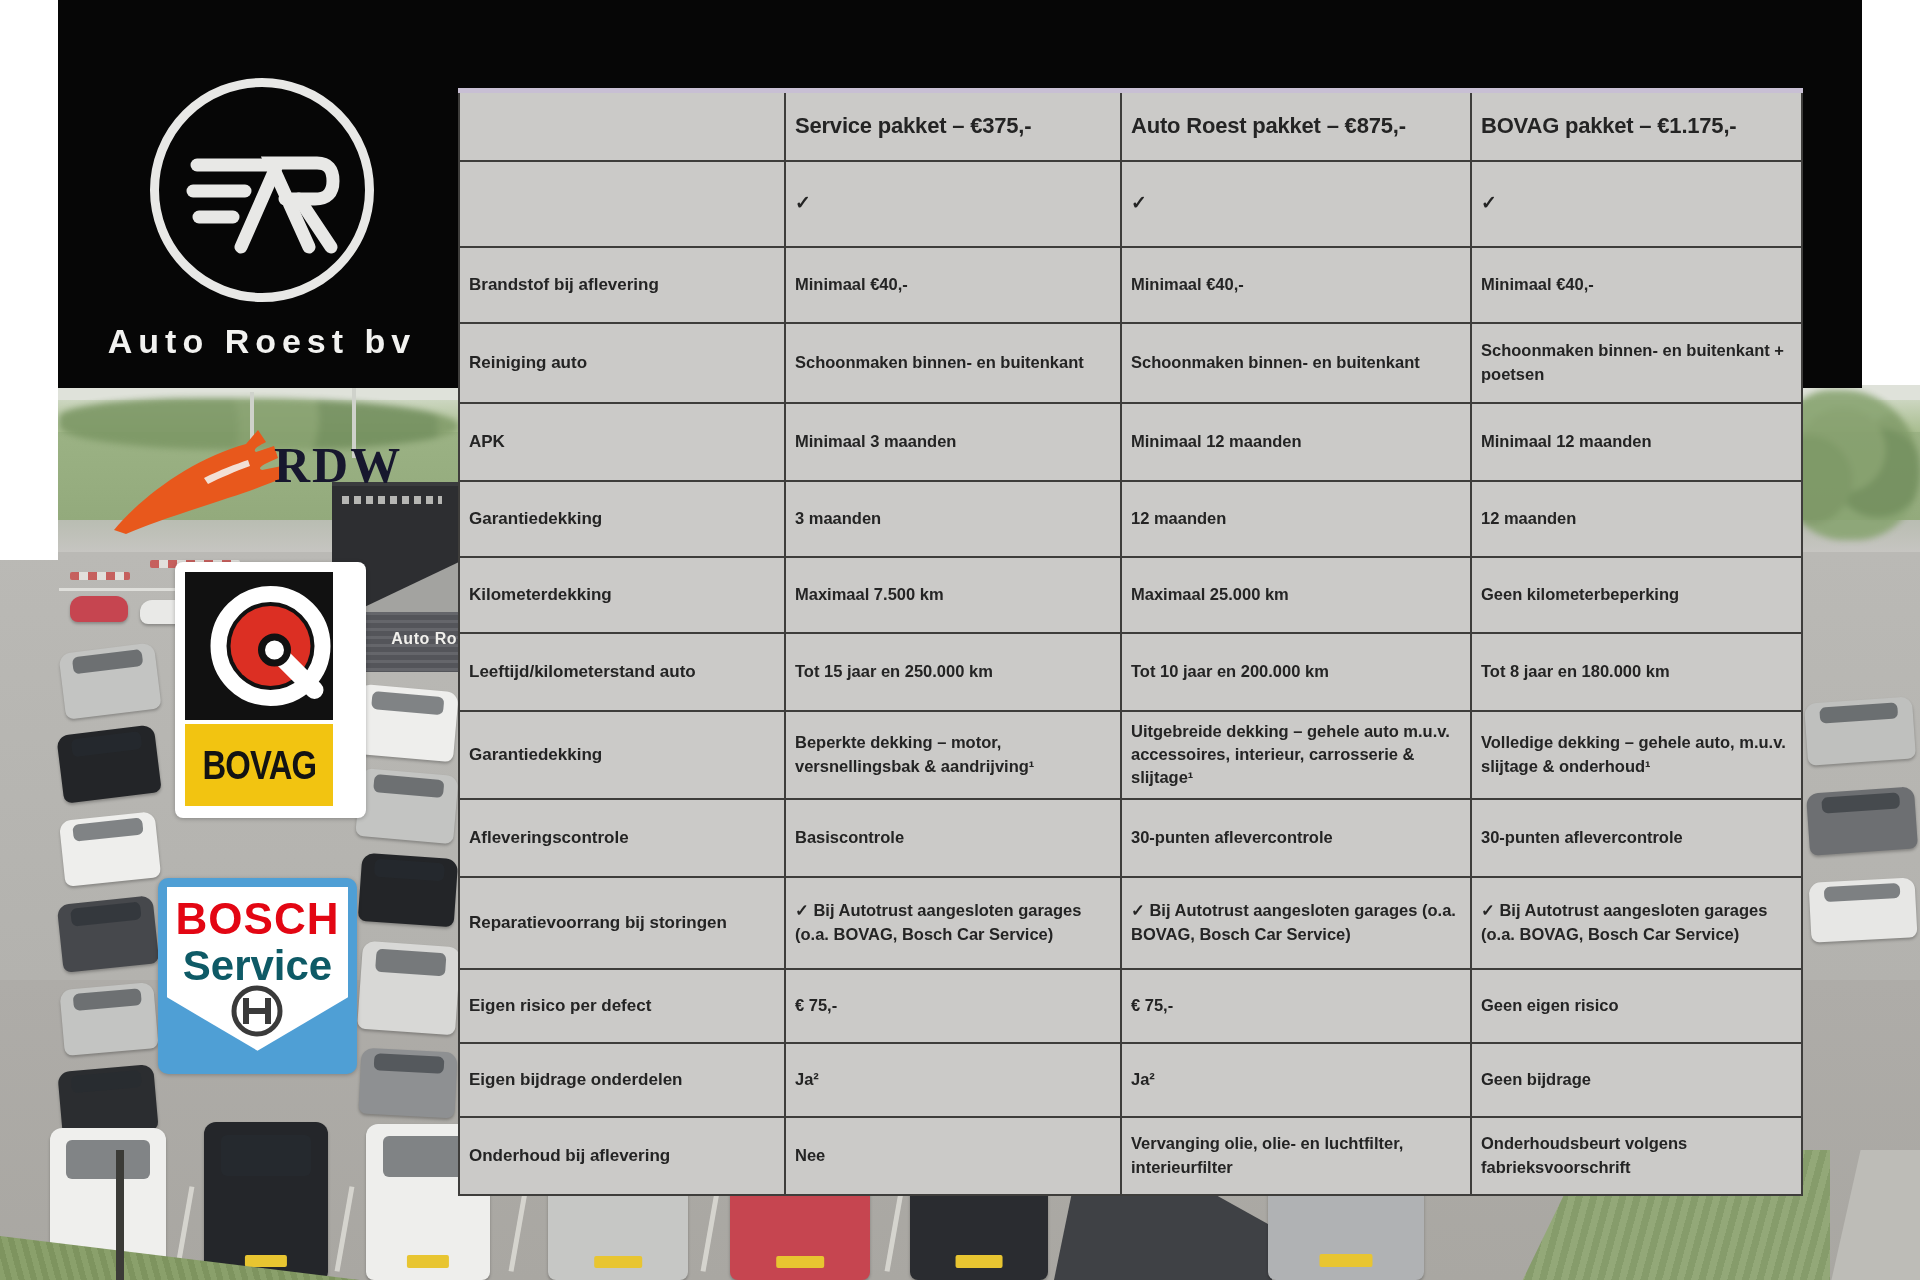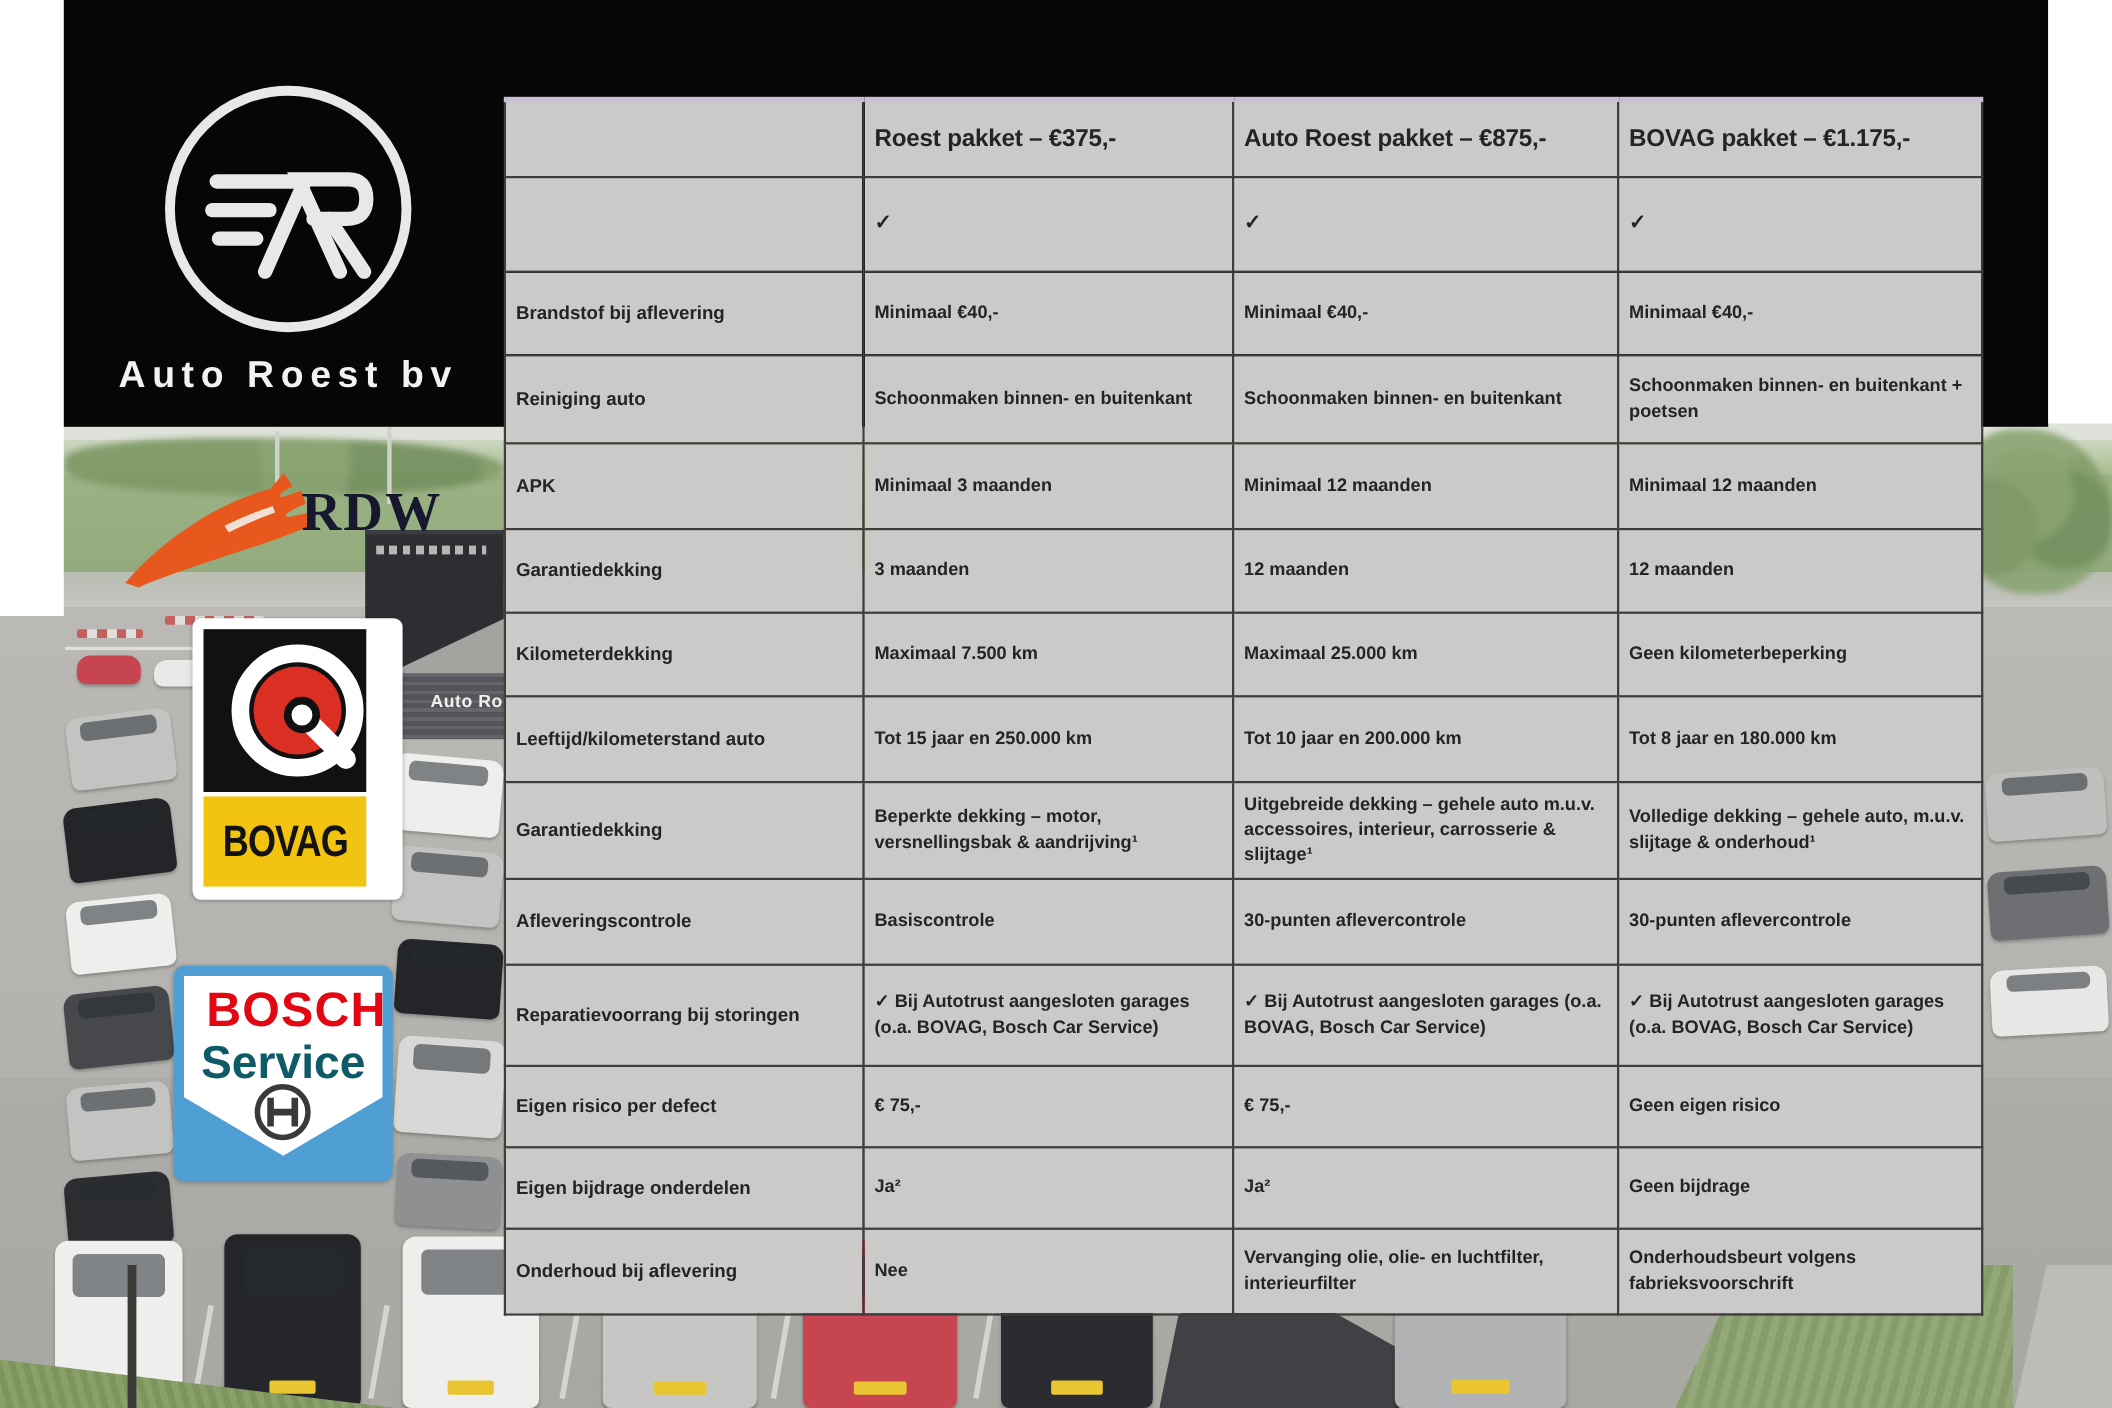--- a/index.html
+++ b/index.html
@@ -81,21 +81,21 @@
   .bovag .band{position:absolute;left:10px;top:162px;width:148px;height:82px;background:#f2c411;
     display:flex;align-items:center;justify-content:center;}
   .bovag .band span{font-size:40px;font-weight:bold;color:#131313;letter-spacing:-1px;
     transform:scaleX(.82);}
 
   
   .bosch{position:absolute;left:158px;top:878px;width:199px;height:196px;background:#4f9fd5;
     border-radius:10px;z-index:4;box-shadow:0 1px 4px rgba(0,0,0,.25);}
   .bosch .inner{position:absolute;left:9px;top:9px;width:181px;height:178px;background:#ffffff;
     clip-path:polygon(0 0,100% 0,100% 62%,50% 92%,0 62%);}
-  .bosch .l1{position:absolute;left:12px;width:100%;top:16px;text-align:center;
+  .bosch .l1{position:absolute;left:0;width:100%;top:16px;text-align:center;
     font-size:44px;font-weight:bold;color:#e30613;letter-spacing:1px;}
   .bosch .l2{position:absolute;left:0;width:100%;top:64px;text-align:center;
     font-size:42px;font-weight:bold;color:#0e5a66;}
   .bosch svg{position:absolute;left:0;top:0;width:100%;height:100%;}
 
   
   .tbl-wrap{position:absolute;left:458px;top:88px;z-index:5;}
   table.pkt{border-collapse:collapse;table-layout:fixed;width:1343px;}
   .pkt th,.pkt td{border:2px solid #3e3d3b;background:#cbcac8;
     padding:4px 9px;vertical-align:middle;text-align:left;
@@ -268,21 +268,21 @@
     <table class="pkt" id="pkt">
       <colgroup>
         <col style="width:326px">
           <col style="width:336px">
           <col style="width:350px">
           <col style="width:331px">
       </colgroup>
       <thead>
           <tr style="height: 70px;">
             <th></th>
-            <th>Roest pakket – €375,-</th>
+            <th>Service pakket – €375,-</th>
             <th>Auto Roest pakket – €875,-</th>
             <th>BOVAG pakket – €1.175,-</th>
           </tr>
         </thead>
       <tbody>
           <tr style="height: 86px;">
             <th class="rl"></th>
             <td class="check">✓</td>
             <td class="check">✓</td>
             <td class="check">✓</td>

